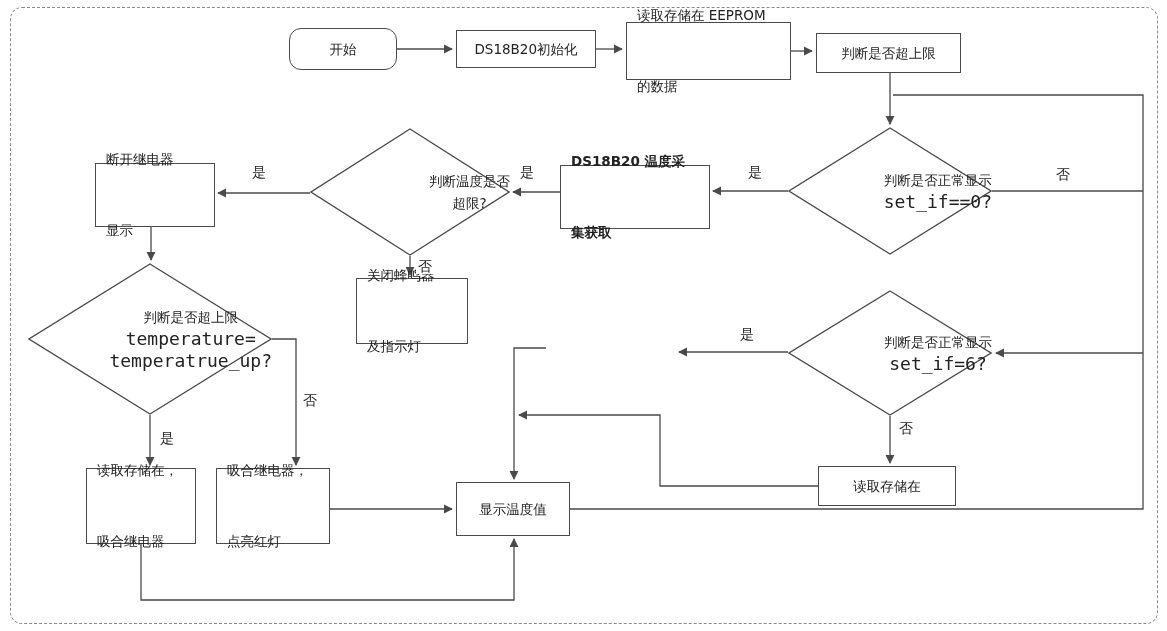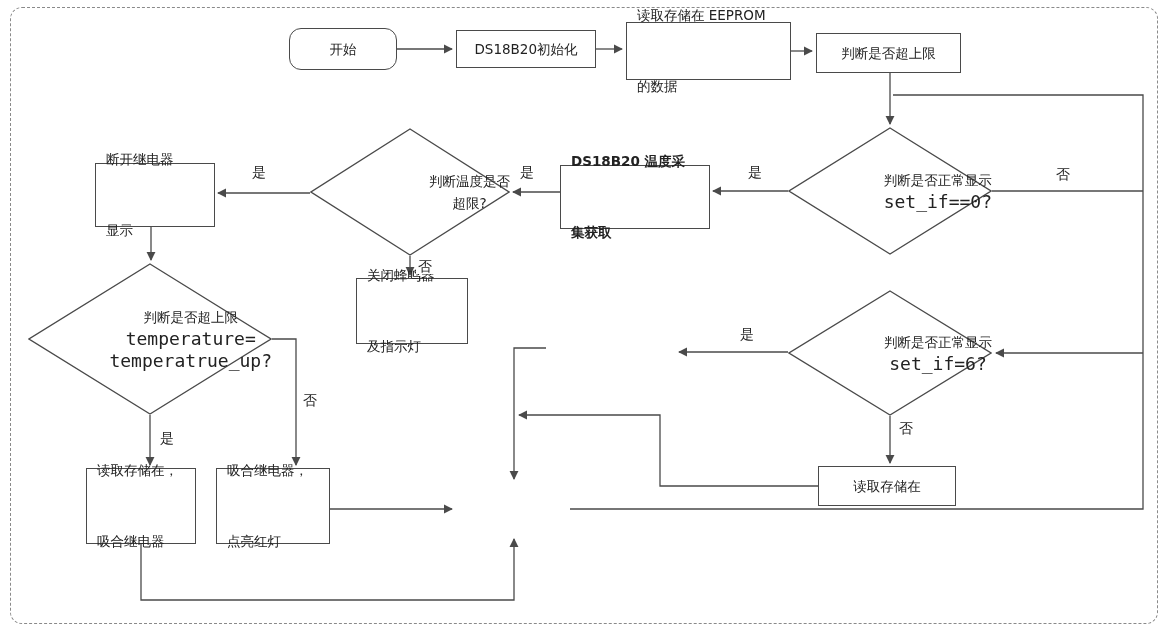--- a/index.html
+++ b/index.html
@@ -151,20 +151,23 @@
   <div class="node left" style="left:86px;top:468px;width:110px;height:76px">
     <div>读取存储在，</div>
     <div>吸合继电器</div>
   </div>
 
   <div class="node left" style="left:216px;top:468px;width:114px;height:76px">
     <div>吸合继电器，</div>
     <div>点亮红灯</div>
   </div>
 
+  <div class="node" style="left:456px;top:482px;width:114px;height:54px">
+    <div>显示温度值</div>
+  </div>
 
   <span class="elabel" style="left:746px;top:164px">是</span>
   <span class="elabel" style="left:518px;top:164px">是</span>
   <span class="elabel" style="left:250px;top:164px">是</span>
   <span class="elabel" style="left:416px;top:258px">否</span>
   <span class="elabel" style="left:1054px;top:166px">否</span>
   <span class="elabel" style="left:738px;top:326px">是</span>
   <span class="elabel" style="left:897px;top:420px">否</span>
   <span class="elabel" style="left:158px;top:430px">是</span>
   <span class="elabel" style="left:301px;top:392px">否</span>

